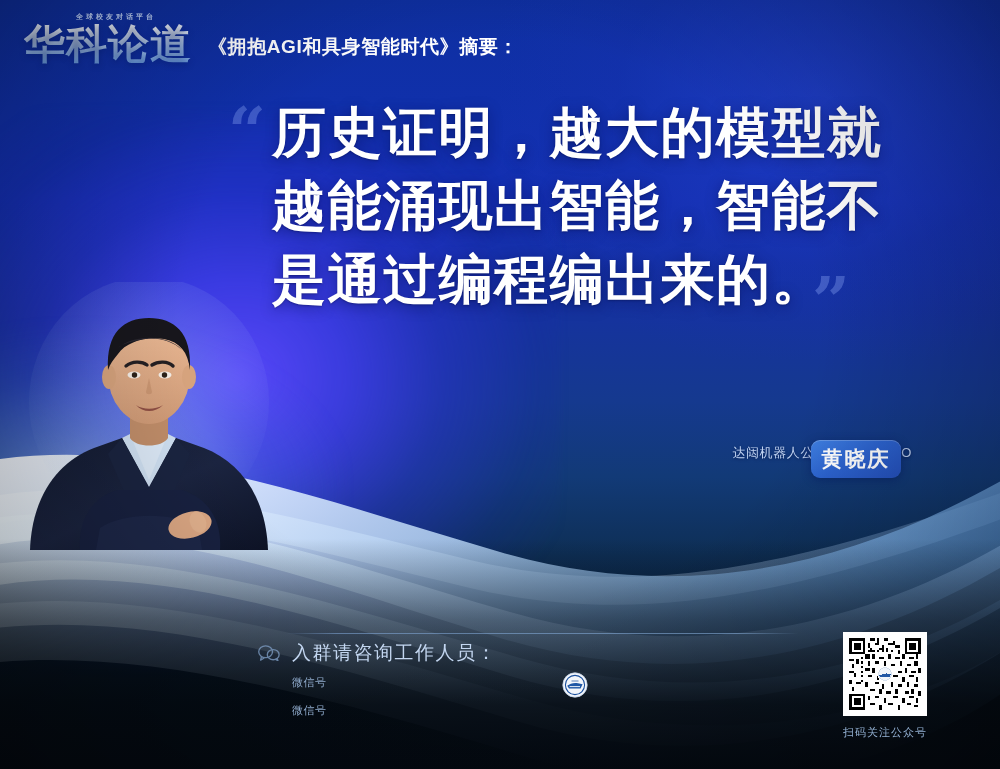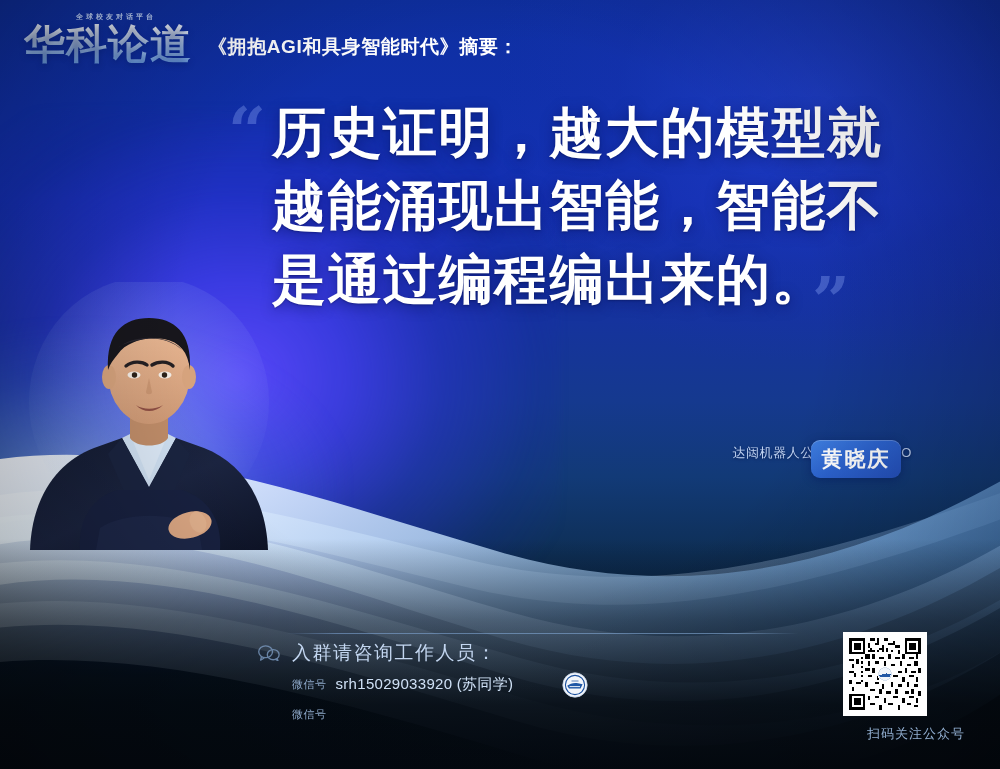--- a/index.html
+++ b/index.html
@@ -188,21 +188,21 @@
   .org-text{ display:flex; flex-direction:column; line-height:1.05; }
   .org-kind{ font-size:8px; color:#b7cbe6; letter-spacing:.5px; margin-bottom:2px; }
   .org-name{ font-size:15px; color:#dbe8f8; letter-spacing:.4px; }
 
   
   .qr-block{ position:absolute; left:843px; top:632px; text-align:center; }
   .qr-img{
     width:84px; height:84px; background:#fff; padding:4px; display:block;
   }
   .qr-caption{
-    margin-top:9px; font-size:13px; color:#93b0d2; letter-spacing:1px;margin-left:24px;
+    margin-top:9px; font-size:11px; color:#93b0d2; letter-spacing:1px;
   }
 </style>
 </head>
 <body>
 
 <div id="poster">
 
   <div class="bg-base"></div>
   <div class="bg-glow-topright"></div>
   <div class="bg-glow-violet"></div>
@@ -354,21 +354,20 @@
         <ellipse cx="9" cy="8" rx="8.2" ry="7" fill="none" stroke="#7e9dc4" stroke-width="1.6"></ellipse>
         <path d="M 4,14 L 3,18 L 7.4,15.4" fill="none" stroke="#7e9dc4" stroke-width="1.6" stroke-linejoin="round"></path>
         <ellipse cx="18" cy="11.5" rx="7" ry="6" fill="none" stroke="#7e9dc4" stroke-width="1.6"></ellipse>
         <path d="M 22.6,15.6 L 23.6,18.6 L 20.2,16.8" fill="none" stroke="#7e9dc4" stroke-width="1.6" stroke-linejoin="round"></path>
       </svg>
       <div class="footer-head-text">入群请咨询工作人员：</div>
     </div>
 
     <div class="contact-row">
       <span class="contact-label">微信号</span>
-      <span class="contact-value">srh15029033920 (苏同学)</span>
     </div>
     <div class="contact-row">
       <span class="contact-label">微信号</span>
     </div>
   </div>
 
   <div class="orgs">
 
 
     <div class="org">

